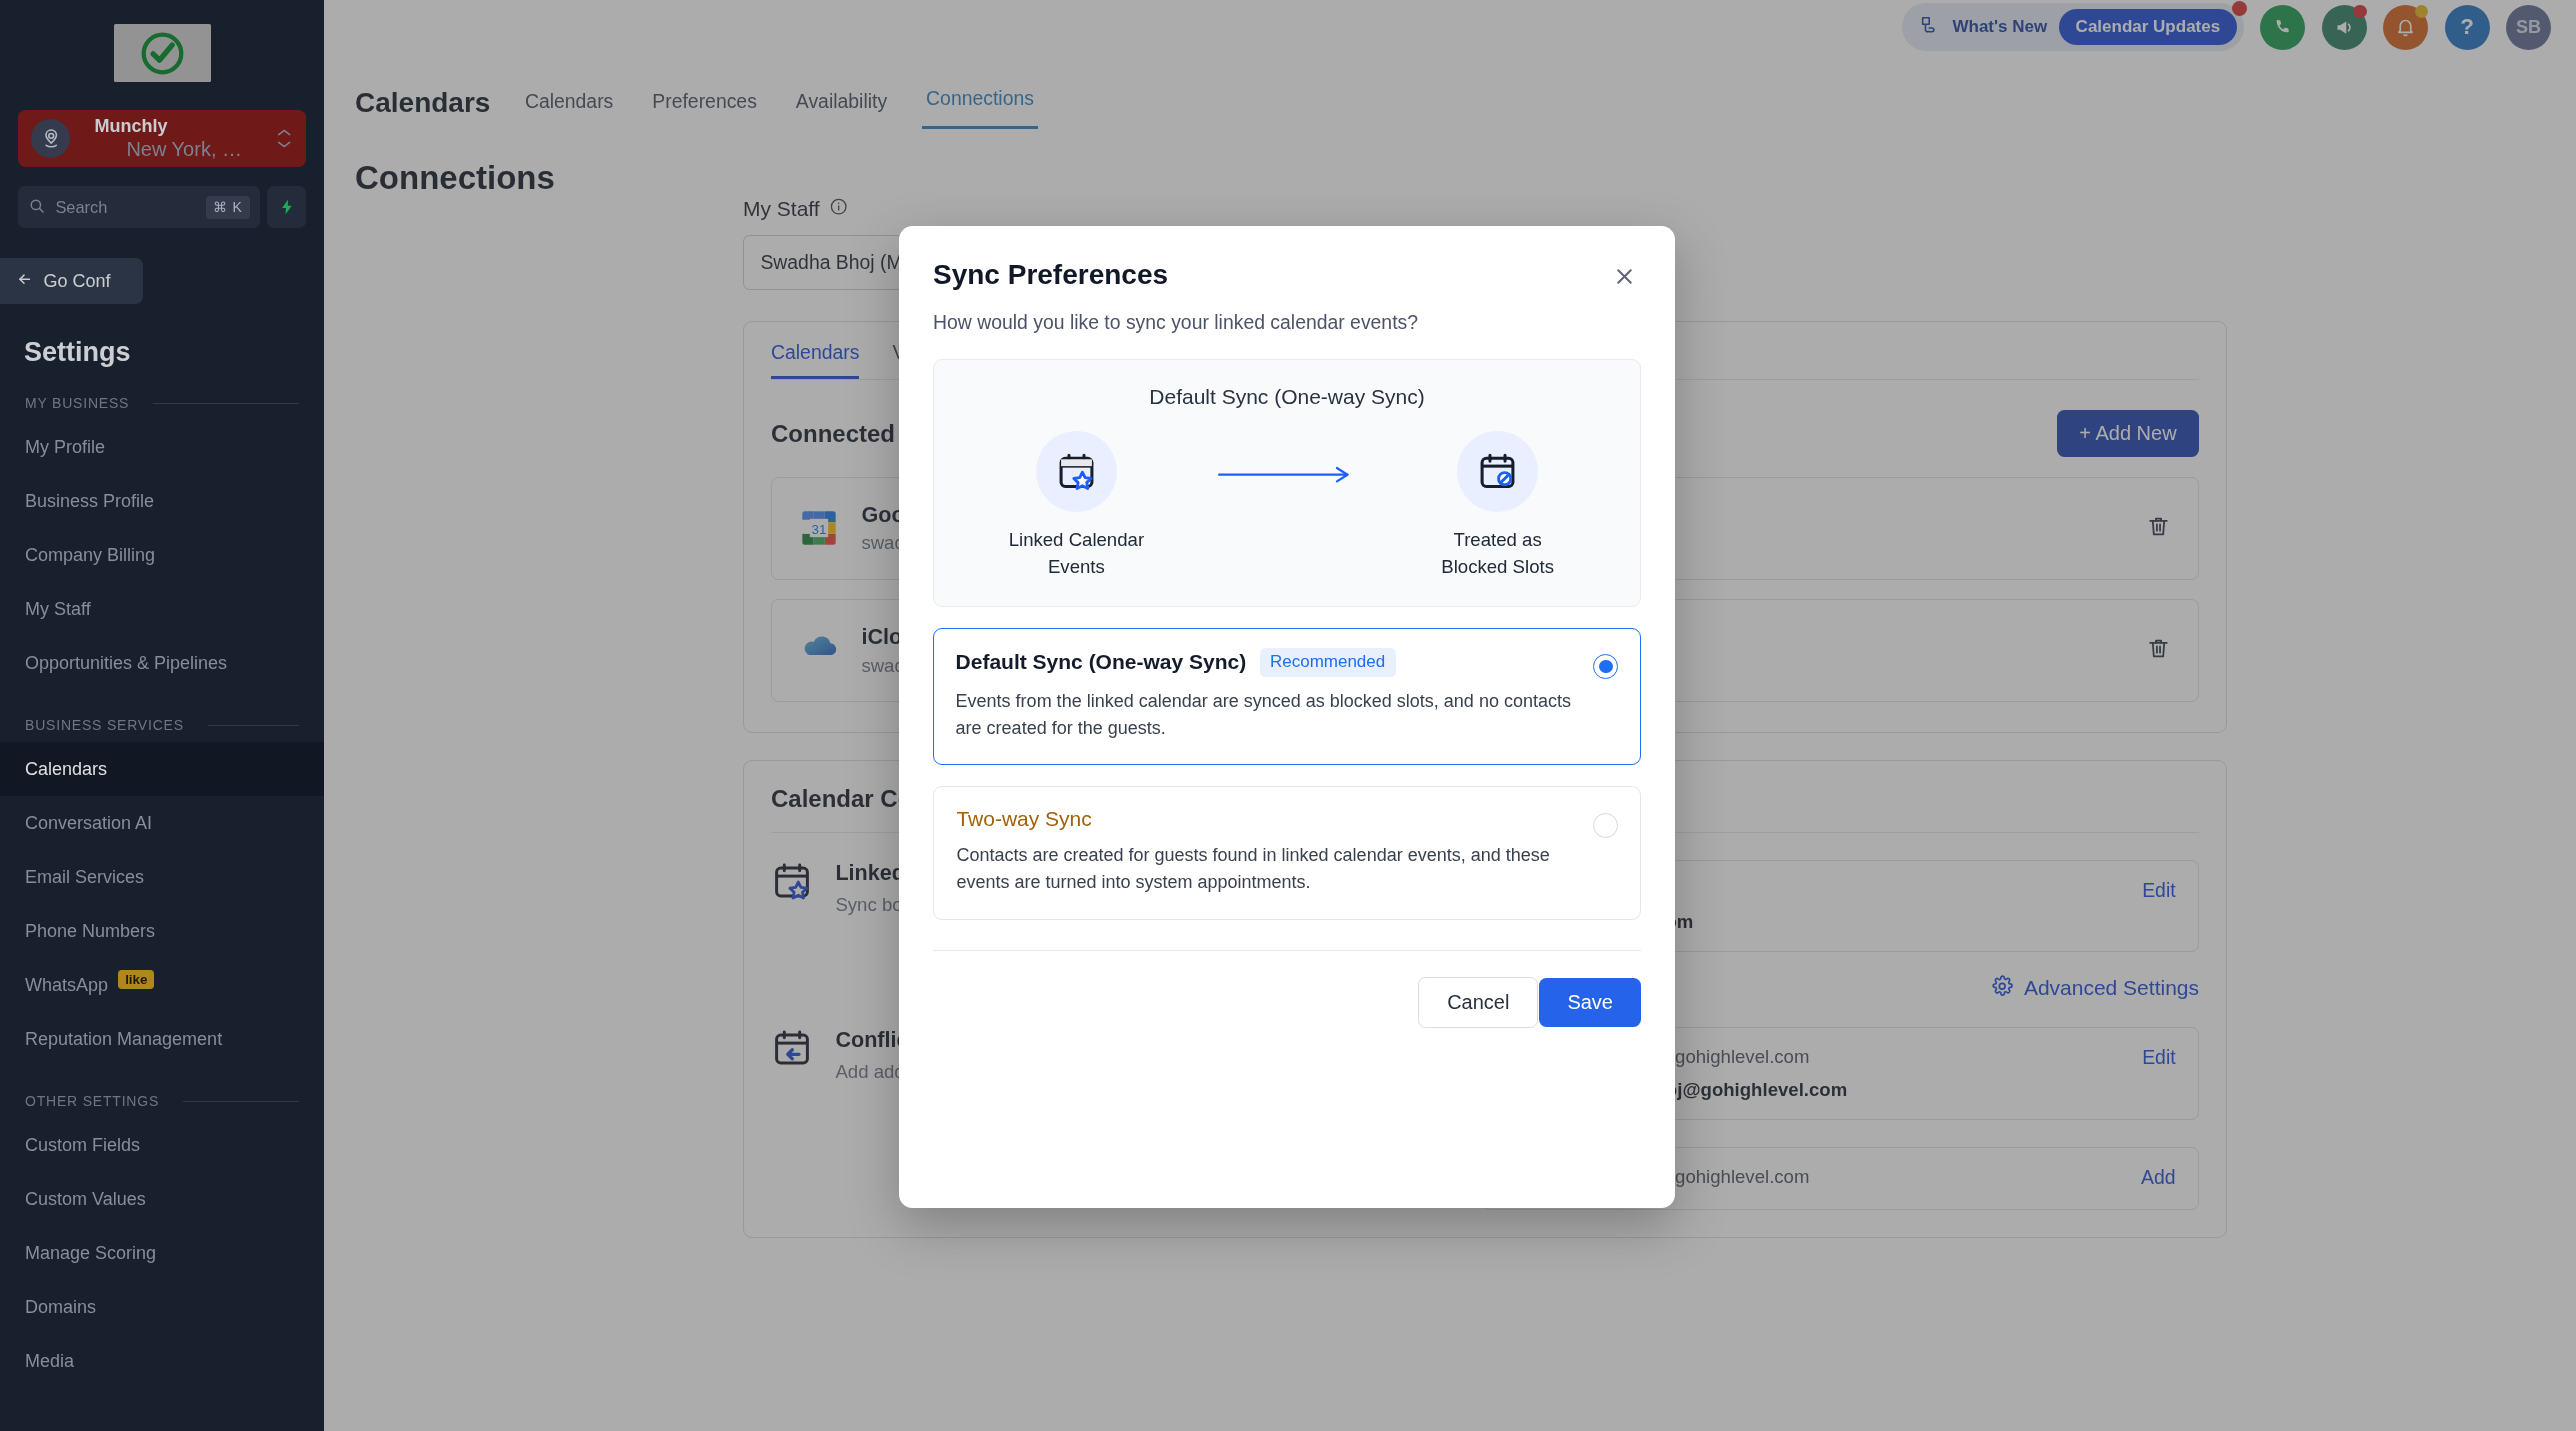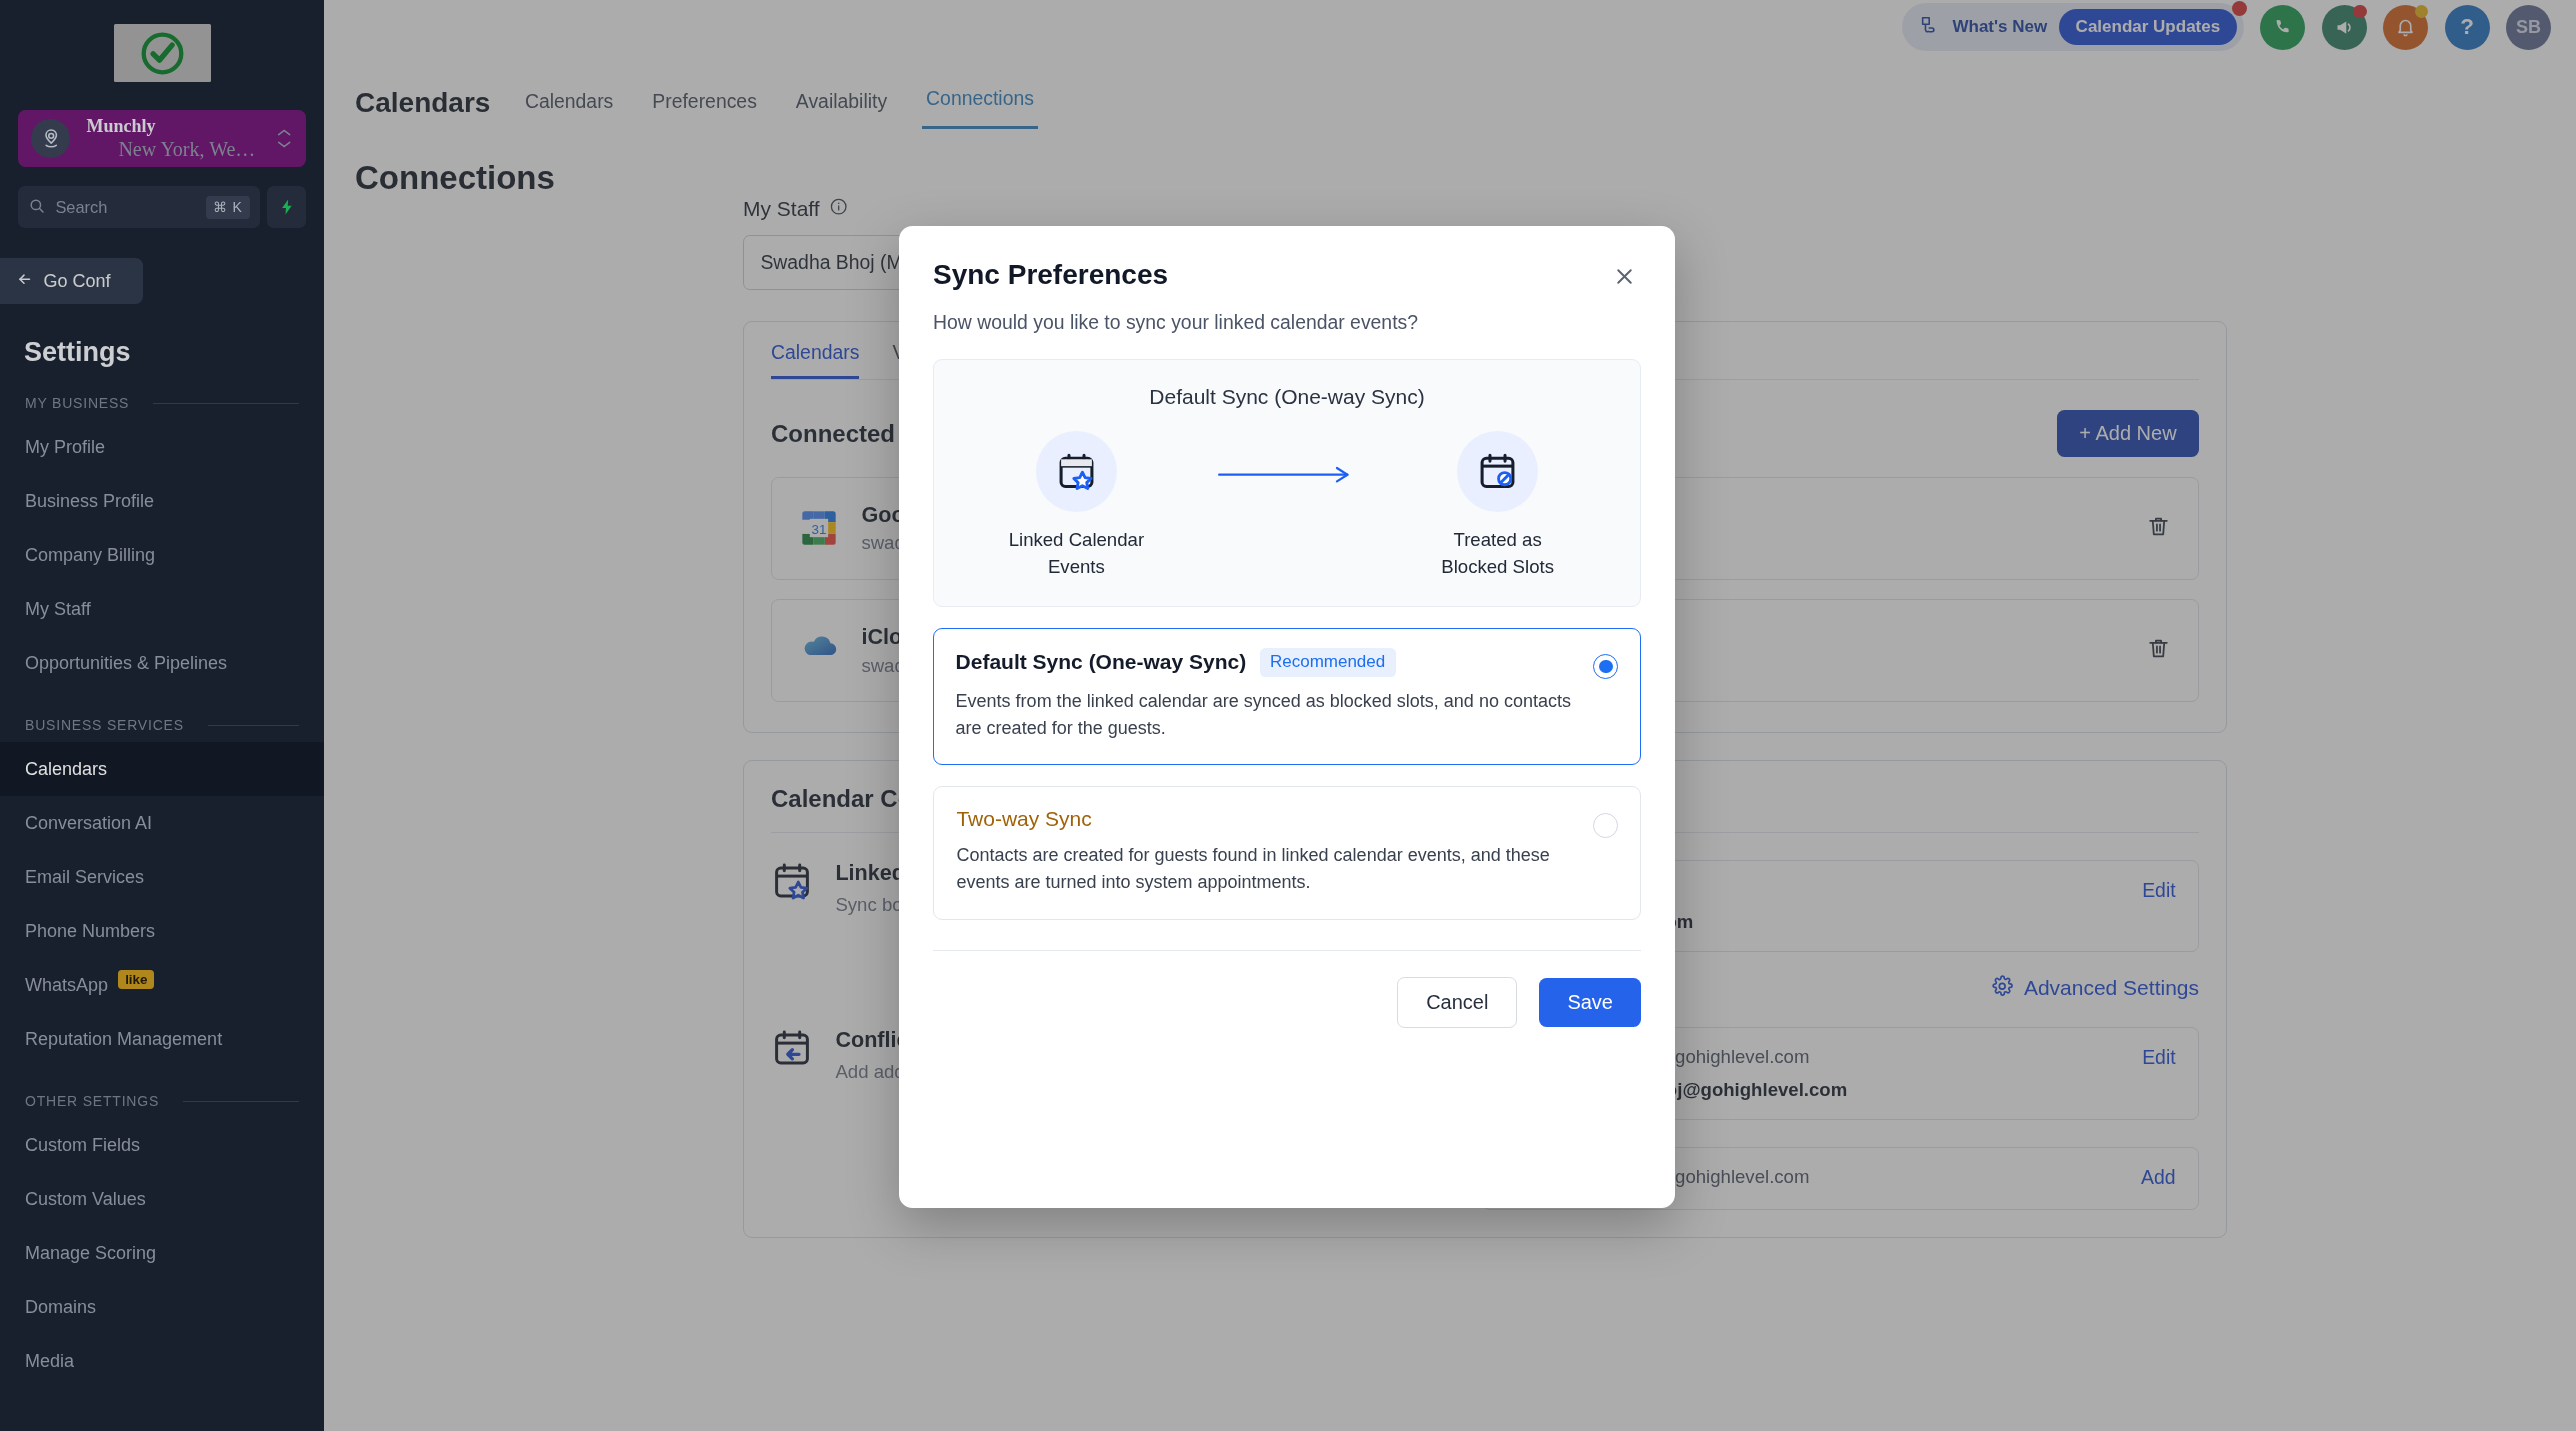--- a/index.html
+++ b/index.html
@@ -19,24 +19,23 @@
     display: flex; flex-direction: column;
     z-index: 5;
   }
   .logo-wrap { display:flex; justify-content:center; padding-top: 24px; }
   .logo-box {
     width: 97px; height: 58px; background:#a8a8a8;
     display:flex; align-items:center; justify-content:center; border-radius:1.5px;
   }
   .loc-card {
     margin: 28px 18px 0 18px; height: 57px;
-    background: #701a75; border-radius: 7.5px;
-    display:flex; align-items:center; padding: 0 13.4px; gap: 16px;
+    background: #7f1d1d; border-radius: 7.5px;
+    display:flex; align-items:center; padding: 0 13.4px; gap: 24px;
     cursor: pointer;
-    font-family: Liberation Serif, serif;
   }
   .loc-avatar {
     width: 39px; height:39px; border-radius: 50%;
     background:#3b4457; display:flex; align-items:center; justify-content:center; flex:0 0 auto;
   }
   .loc-text { flex:1; min-width:0; }
   .loc-name { color:#e6e8ec; font-size:18px; font-weight:700; line-height:1.15; }
   .loc-sub { color:#8d94a3; font-size:20px; line-height:1.2; white-space:nowrap; overflow:hidden; text-overflow:ellipsis;margin-left:32px; }
   .loc-chev { display:flex; flex-direction:column; gap:3.7px; color:#8d94a3; }
 
@@ -232,21 +231,21 @@
   }
   .opt-desc { margin-top: 11px; font-size:18px; color:#39414f; line-height:1.52; }
   .radio { width:25px; height:25px; border-radius:50%; border:1.5px solid #d3d8e0; flex:0 0 auto; margin-top: 6px; }
   .radio.on {
     border:1.5px solid #1c6ef2;
     display:flex; align-items:center; justify-content:center;
   }
   .radio.on::after { content:""; width:13.4px; height:13.4px; border-radius:50%; background:#1c6ef2; }
 
   .m-divider { height:0.7px; background:#e6e9ef; margin-top: 30px; }
-  .m-foot { display:flex; justify-content:flex-end; align-items:center; gap:22px; padding: 27px 0 0 0; }
+  .m-foot { display:flex; justify-content:flex-end; align-items:center; gap:1px; padding: 27px 0 0 0; }
   .btn-cancel {
     border:0.7px solid #d7dbe2; background:#fff; color:#28303f;
     font-size:20px; border-radius:7.5px; padding: 12.7px 28px; cursor:pointer;
   }
   .btn-save {
     background:#2563eb; color:#fff; font-size:20px; border-radius:7.5px;
     padding: 13.4px 28px; cursor:pointer; border:none;
   }
 </style>
 </head>

